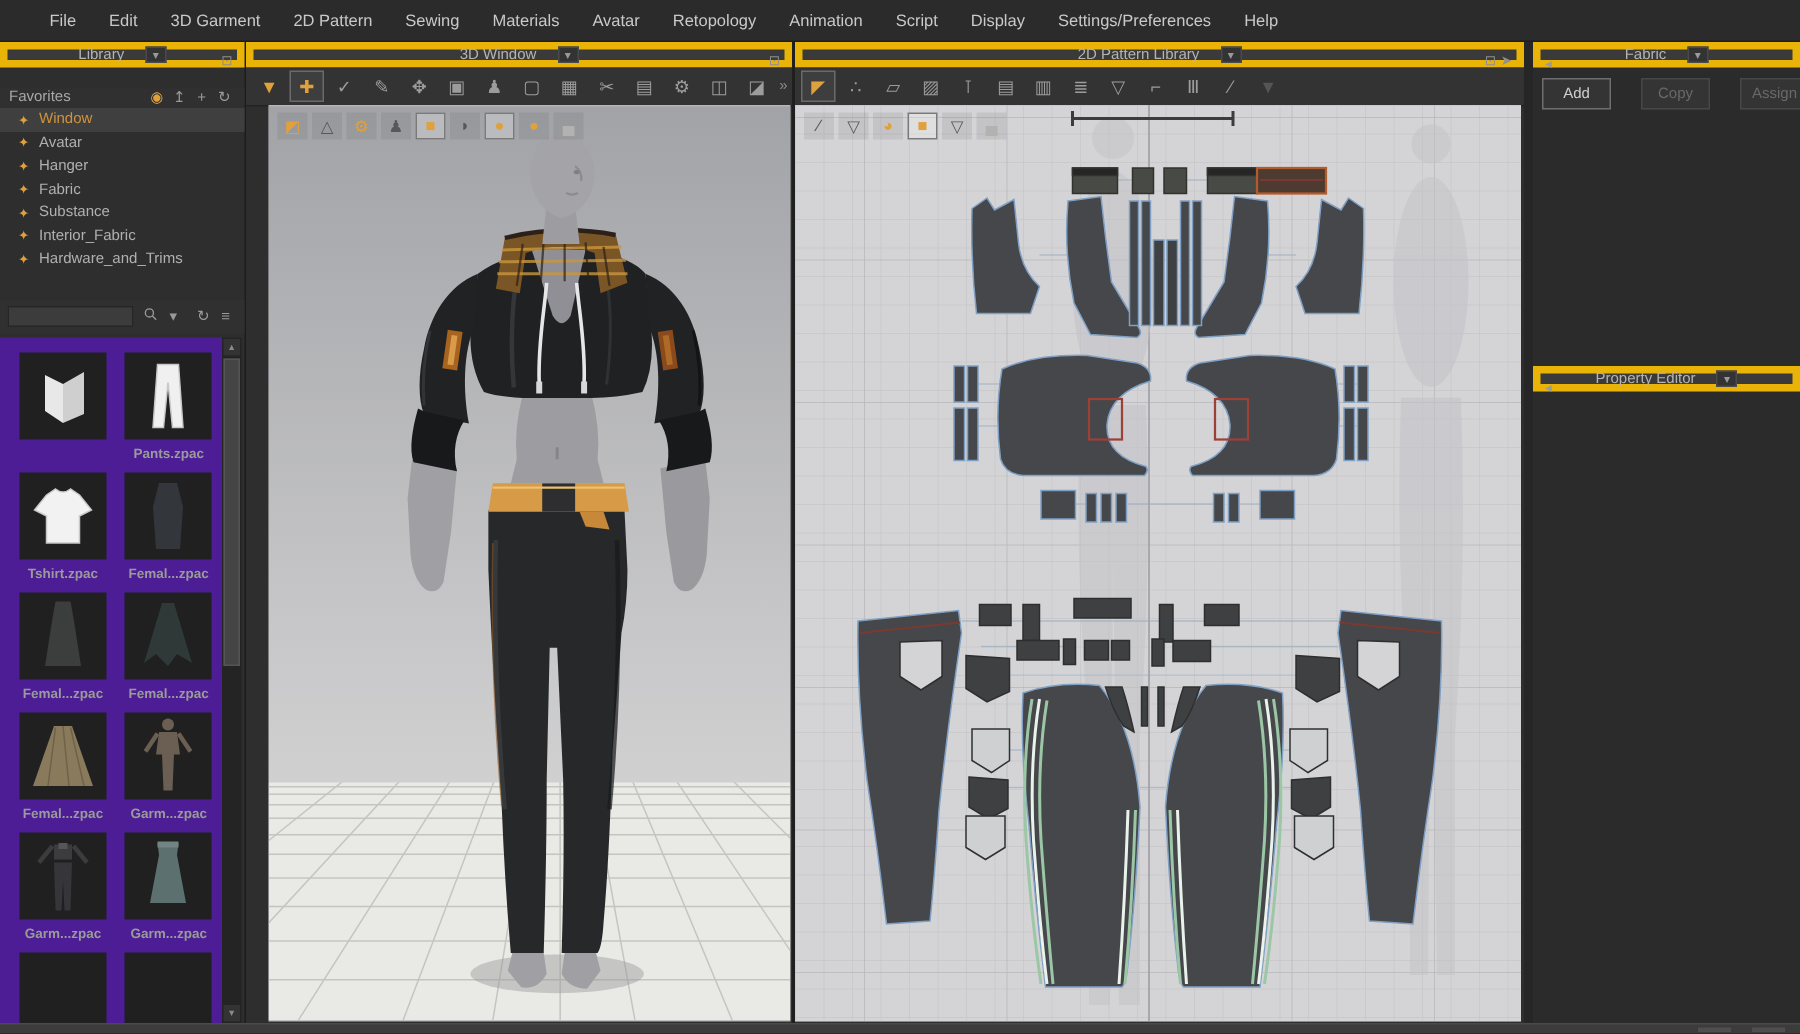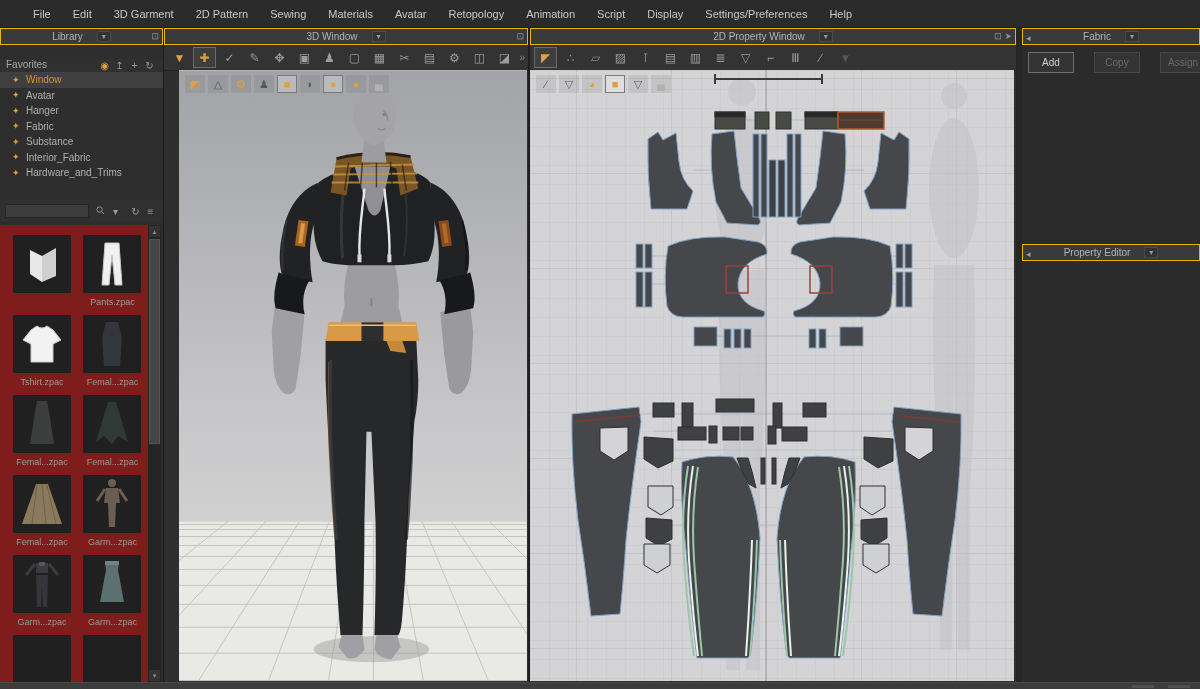--- a/index.html
+++ b/index.html
@@ -7,21 +7,21 @@
               font-family:"Liberation Sans", sans-serif; }
   .abs { position:absolute; }
   #app { position:relative; width:1200px; height:689px; background:#2b2b2b; }
 
   
   #menubar { left:0; top:0; width:1200px; height:28px; background:#2b2b2b;
              border-bottom:1px solid #1e1e1e; display:flex; align-items:center; padding-left:22px; }
   .mi { color:#c9c9c9; font-size:11px; padding:0 11px; cursor:default; white-space:nowrap; }
 
   
-  .phead { height:17px; background:#3a3a3a; border:1px solid #eab308; color:#b4b4b4;
+  .phead { height:17px; background:#3a3a3a; border:5px solid #eab308; color:#b4b4b4;
            font-size:10px; display:flex; align-items:center; justify-content:center; position:relative; }
   .phead .ttl { pointer-events:none; }
   .phead .dd { margin-left:14px; width:14px; height:11px; background:#333; border:1px solid #4a4a4a;
                color:#9a9a9a; font-size:8px; line-height:10px; text-align:center; }
   .phead .winbtns { position:absolute; right:3px; top:2px; display:flex; gap:3px; color:#8f8f8f; font-size:9px; }
 
   
   #library { left:0; top:28px; width:164px; height:654px; background:#2e2e2e; border-right:1px solid #1c1c1c; }
   #fav-bar { position:absolute; left:0; top:31px; width:100%; height:22px; display:flex; align-items:flex-start;
              padding:0 6px; color:#a8a8a8; font-size:10px; background:#303030; }
@@ -29,21 +29,21 @@
   .fico { width:15px; height:13px; text-align:center; font-size:10px; color:#9a9a9a; line-height:13px; }
   .fico.or { color:#e0a03c; }
   #fav-list { position:absolute; left:0; top:44px; width:100%; }
   .fav-row { height:15.5px; display:flex; align-items:center; padding-left:12px; font-size:10px; color:#b0b0b0; }
   .fav-row .fav-star { color:#e0a03c; font-size:9px; width:14px; }
   .fav-row.sel { background:#3f3f3f; color:#d0923c; }
   #lib-search-row { position:absolute; left:0; top:172px; width:100%; height:22px; display:flex;
                     align-items:center; padding:0 5px; background:#303030; }
   .lib-search { width:84px; height:14px; background:#3c3c3c; border:1px solid #262626; color:#ccc; font-size:9px; }
   #lib-grid { position:absolute; left:0; top:197px; width:148px; height:457px; overflow:hidden;
-              background:#7f1d1d; padding:10px 0 0 9px; }
+              background:#4c1d95; padding:10px 0 0 9px;font-weight:bold; }
   .cell { display:inline-block; width:66px; margin:0 0 7px 0; vertical-align:top; text-align:center; }
   .thumb { width:58px; height:58px; margin:0 auto; background:#202020; display:flex; align-items:center; justify-content:center; }
   .cell .lbl { display:block; margin-top:4px; font-size:9px; color:#9a9a9a; height:11px; }
   #lib-scroll { position:absolute; left:148px; top:197px; width:13px; height:457px; background:#242424; }
   #lib-scroll .sbtn { position:absolute; left:1px; width:11px; height:11px; background:#333; color:#888;
                       font-size:7px; text-align:center; line-height:11px; }
   #lib-scroll .sthumb { position:absolute; left:1px; top:14px; width:11px; height:205px; background:#454545; border:1px solid #555; }
 
   
   .vwin { top:28px; }
@@ -410,21 +410,21 @@
           <ellipse cx="206" cy="44" rx="2" ry="1.4" fill="#7e7e84"></ellipse>
         </g>
       </svg>
     </div>
   </div>
 
   <div id="gap1" class="abs"></div>
 
   <div id="w2d" class="abs vwin">
     <div class="phead">
-      <span class="ttl">2D Property Window</span>
+      <span class="ttl">2D Pattern Library</span>
       <span class="dd">▾</span>
       <span class="winbtns">
         <span>⊡</span>
         <span>➤</span>
       </span>
     </div>
     <div class="toolbar">
       <span class="tbtn or sel">◤</span>
       <span class="tbtn">∴</span>
       <span class="tbtn">▱</span>

